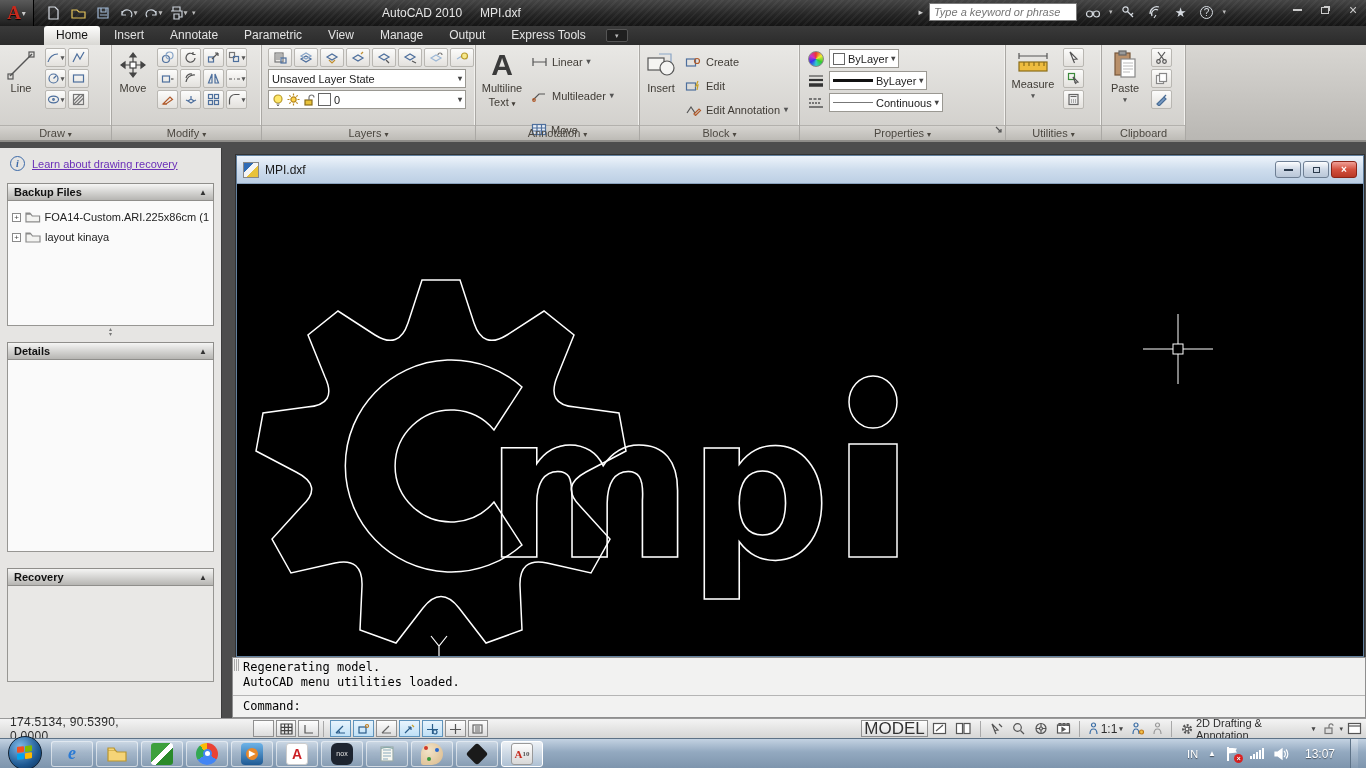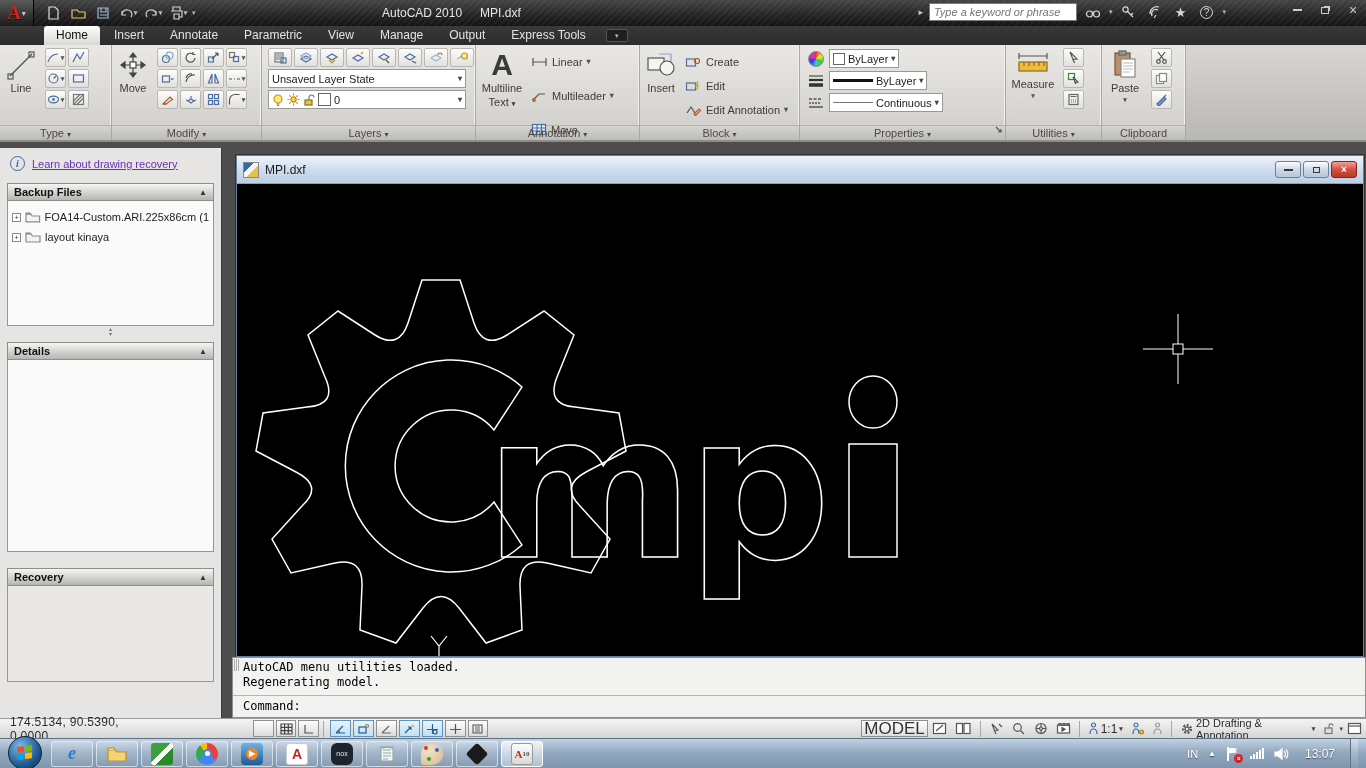--- a/index.html
+++ b/index.html
@@ -255,21 +255,21 @@
               </span>
             <span class="rbtn">
                 <svg class="mi" width="13" height="13" viewBox="0 0 13 13">
                   <rect x="1.5" y="1.5" width="10" height="10" style="stroke:#777"></rect>
                   <path d="M1.5 8 8 1.5 M1.5 11.5 11.5 1.5 M5 11.5 11.5 5" style="stroke:#777"></path>
                 </svg>
               </span>
           </div>
         </div>
       </div>
-      <div class="plabel"><span>Type</span><b>▾</b></div>
+      <div class="plabel"><span>Draw</span><b>▾</b></div>
     </div>
 
     <div class="panel" style="width:150px">
       <div class="pbody">
         <div class="bigbtn">
           <svg class="mi" width="28" height="30" viewBox="0 0 28 30">
               <path d="M14 3v24 M2 15h24 M14 3l-3 4h6z M14 27l-3-4h6z M2 15l4-3v6z M26 15l-4-3v6z" style="stroke:#444;fill:#444"></path>
               <rect x="11" y="12" width="6" height="6" style="stroke:#444;fill:#fff"></rect>
             </svg>
           <span>Move</span>
@@ -696,22 +696,22 @@
               <line x1="941" y1="170" x2="941" y2="200"></line>
             <rect x="936" y="160" width="10" height="10"></rect>
           </g>
         </svg>
       </div>
     </div>
 
     <div class="cmdwin">
       <span class="cmdgrip"></span>
       <div class="cmdhist">
+        <div>Regenerating model.</div>
         <div>AutoCAD menu utilities loaded.</div>
-        <div>Regenerating model.</div>
       </div>
       <div class="cmdprompt">Command:</div>
     </div>
   </div>
 
   <div class="statusbar">
     <span class="coords">174.5134, 90.5390, 0.0000</span>
     <span style="width:115px"></span>
     <span class="tgl">
         <svg class="mi" width="12" height="12" viewBox="0 0 12 12">

